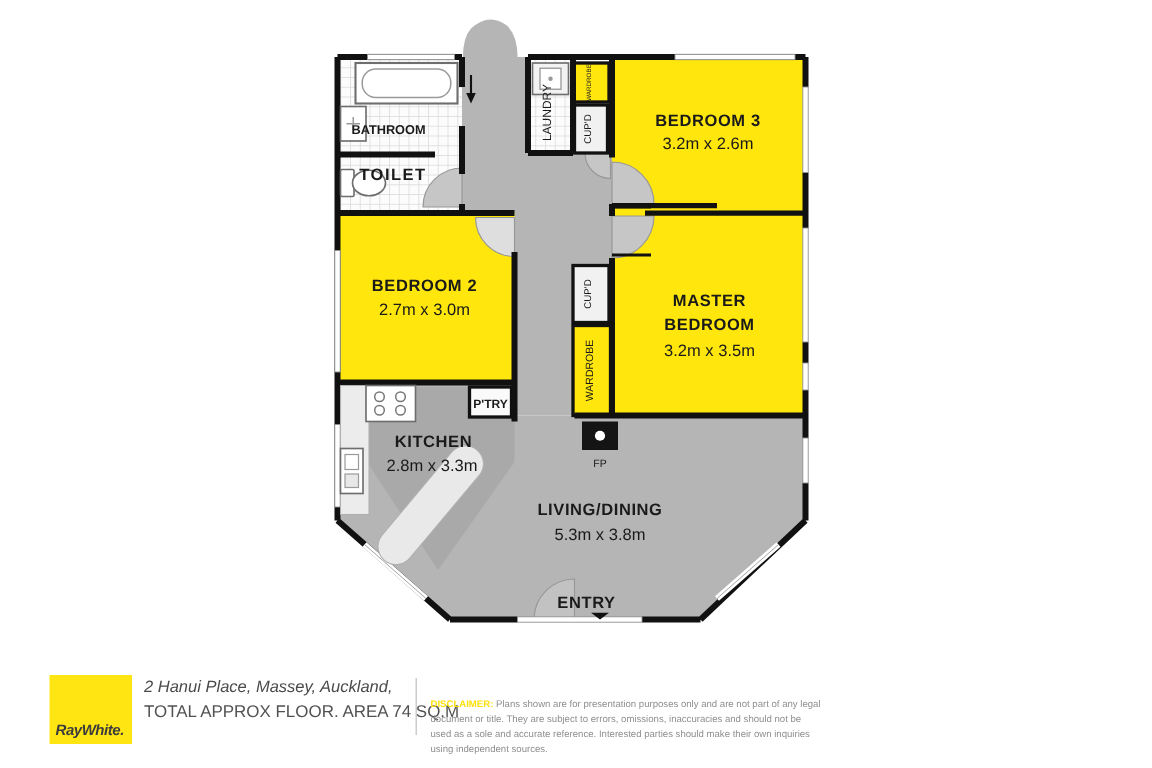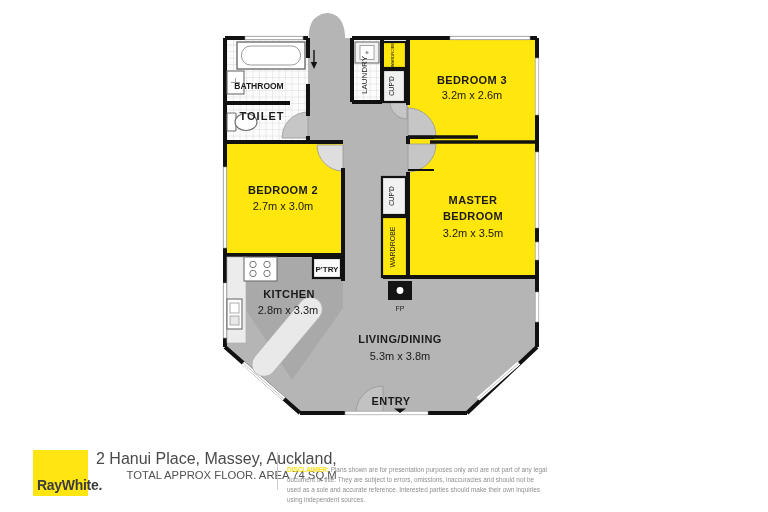--- a/index.html
+++ b/index.html
@@ -2,24 +2,24 @@
 <html><head>
 <meta charset="utf-8">
 <style>
   html,body{margin:0;padding:0;background:#fff;}
   #screen{position:relative;width:611px;height:512px;background:#fff;overflow:hidden;
           font-family:"Liberation Sans",sans-serif;}
   #plan-svg{position:absolute;left:0;top:0;}
   
   #footer{position:absolute;left:0;top:438px;width:768px;height:74px;}
   #rw-logo{position:absolute;left:33px;top:12px;width:55px;height:46px;background:#ffe512;}
-  #rw-logo span{position:absolute;left:4px;bottom:3px;font-weight:bold;
-                font-size:14px;color:#3c3c3c;letter-spacing:-0.3px;text-align:center;}
+  #rw-logo span{position:absolute;left:4px;bottom:3px;font-style:italic;font-weight:bold;
+                font-size:10px;color:#3c3c3c;letter-spacing:-0.3px;text-align:center;}
   #addr{position:absolute;left:96px;top:12px;color:#4a4a4a;}
-  #addr .l{font-size:16px;line-height:17px;}
+  #addr .l{font-size:11px;line-height:17px;font-style:italic;}
   #addr .area{font-size:11.3px;margin-top:2px;color:#525252;text-align:right;}
   #vdiv{position:absolute;left:277px;top:14px;width:1px;height:38px;background:#cccccc;}
   #disc{position:absolute;left:287px;top:21px;width:262px;font-size:6.4px;line-height:1.55;
         color:#8f8f8f;}
   #disc .dl{color:#ffdf0a;font-weight:bold;}
   #compass{position:absolute;left:709px;top:3px;}
   
   text{fill:#1a1a1a;font-family:"Liberation Sans",sans-serif;}
   .rname{font-weight:bold;font-size:11px;letter-spacing:0.4px;}
   .rdim{font-size:11px;}

